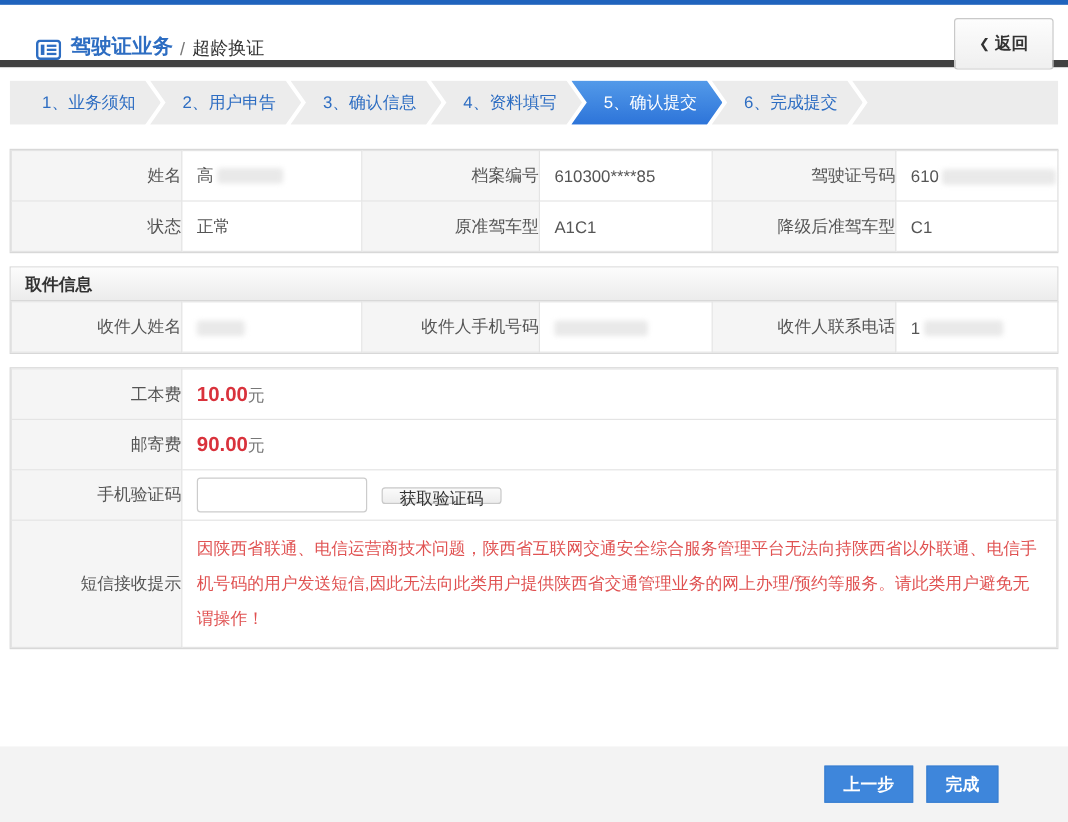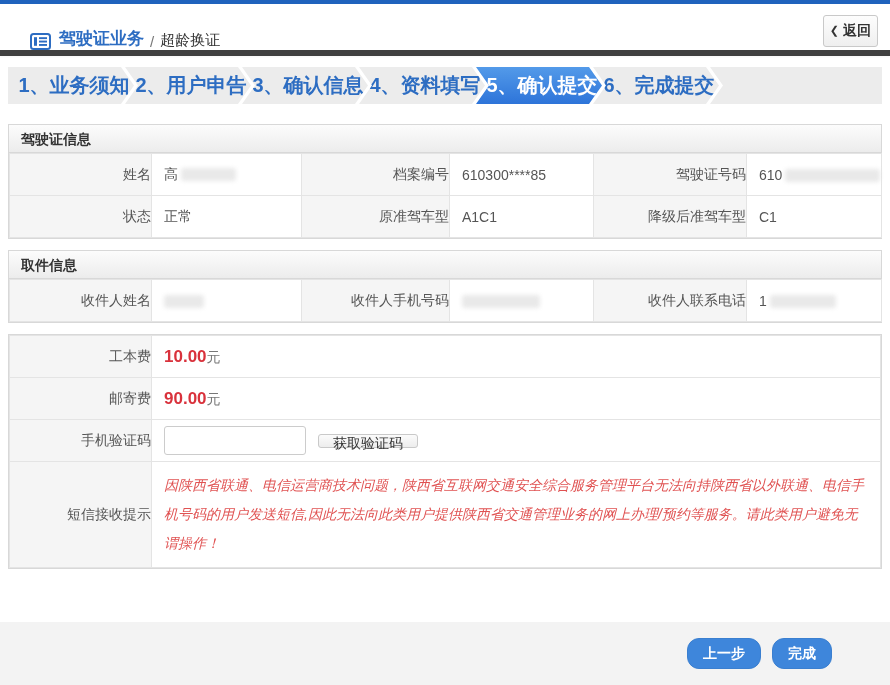--- a/index.html
+++ b/index.html
@@ -10,29 +10,29 @@
   
   .topbar { height:4px; background:#1f63bd; }
 
   
   header { position:relative; height:52px; border-bottom:6px solid #404040;
     box-shadow:0 1px 2px rgba(0,0,0,.04); display:flex; align-items:flex-end; padding:0 12px 0 30px; }
   .hicon { display:inline-flex; margin-right:8px; }
   .htitle { color:#2d6dc2; font-size:17px; font-weight:bold; }
   .hsep { color:#777; font-size:15px; margin:0 6px; }
   .hsub { color:#333; font-size:15px; }
-  .back-btn { position:absolute; right:12px; top:11px; height:32px; padding:0 6px;
+  .back-btn { position:absolute; right:12px; top:11px; height:43px; padding:0 20px;
     background:linear-gradient(#fdfdfd,#efefef); border:1px solid #c9c9c9; border-radius:3px;
     color:#333; font-size:14px; font-weight:bold; cursor:pointer;
     font-family:"Liberation Sans","DejaVu Sans",sans-serif; }
   .back-btn .chev { font-size:11px; margin-right:4px; position:relative; top:-1px; }
 
   
   .steps { display:flex; margin:11px 8px 0; height:37px; }
-  .step { flex:0 0 126px; line-height:37px; text-align:center; font-size:20px; font-weight:bold;
+  .step { flex:0 0 126px; line-height:37px; text-align:center; font-size:14px; font-weight:normal;
     color:#2d6dc2; background:#ececec; margin-left:-9px; padding-left:6px; cursor:pointer;
     clip-path:polygon(0 0, calc(100% - 13px) 0, 100% 50%, calc(100% - 13px) 100%, 0 100%, 13px 50%); }
   .step:first-child { margin-left:0;
     clip-path:polygon(0 0, calc(100% - 13px) 0, 100% 50%, calc(100% - 13px) 100%, 0 100%); }
   .step.active { background:linear-gradient(180deg,#539ae9,#2d74d9); color:#fff; }
   .step-filler { flex:1; background:#ececec; margin-left:-9px;
     clip-path:polygon(13px 50%, 0 0, 100% 0, 100% 100%, 0 100%); }
 
   
   .box { margin:11px 8px 0; border:1px solid #d8d8d8; }
@@ -51,27 +51,27 @@
   .fee-unit { color:#777; font-size:14px; }
 
   td.tall { height:47px; }
   .code-input { width:142px; height:29px; border:1px solid #ccc; border-radius:3px; padding:0 8px;
     font-size:14px; vertical-align:middle; font-family:"Liberation Sans","DejaVu Sans",sans-serif; }
   .code-btn { height:14px; padding:0 14px; margin-left:8px; vertical-align:middle; cursor:pointer;
     background:linear-gradient(#fbfbfb,#ededed); border:1px solid #c9c9c9; border-radius:3px;
     color:#333; font-size:14px; font-family:"Liberation Sans","DejaVu Sans",sans-serif; }
 
   td.notice-cell { padding:9px 12px; }
-  .notice { color:#e05252; font-size:14px; line-height:29px;font-style:italic; }
+  .notice { color:#e05252; font-size:14px; line-height:29px; }
 
   
   .footer { position:absolute; left:0; bottom:0; width:890px; height:63px; background:#f3f3f3;
     display:flex; align-items:center; justify-content:flex-end; padding-right:58px; gap:11px; }
   .btn-primary { height:31px; padding:0 15px; background:#3e86db; border:1px solid #3a7fd0;
-    border-radius:12px; color:#fff; font-size:14px; font-weight:bold; cursor:pointer;
+    border-radius:0; color:#fff; font-size:14px; font-weight:bold; cursor:pointer;
     font-family:"Liberation Sans","DejaVu Sans",sans-serif; }
 </style>
 </head>
 <body>
 
 <div class="page">
   <div class="topbar"></div>
 
   <header>
     <span class="hicon">
@@ -93,21 +93,20 @@
     <div class="step"><span>1、业务须知</span></div>
     <div class="step"><span>2、用户申告</span></div>
     <div class="step"><span>3、确认信息</span></div>
     <div class="step"><span>4、资料填写</span></div>
     <div class="step active"><span>5、确认提交</span></div>
     <div class="step"><span>6、完成提交</span></div>
     <div class="step-filler"></div>
   </nav>
 
   <section class="box">
-    <div class="box-title">驾驶证信息</div>
     <table class="grid">
       <colgroup>
           <col style="width:142px">
           <col style="width:150px">
           <col style="width:148px">
           <col style="width:144px">
           <col style="width:153px">
           <col style="width:135px">
         </colgroup>
       <tbody>

